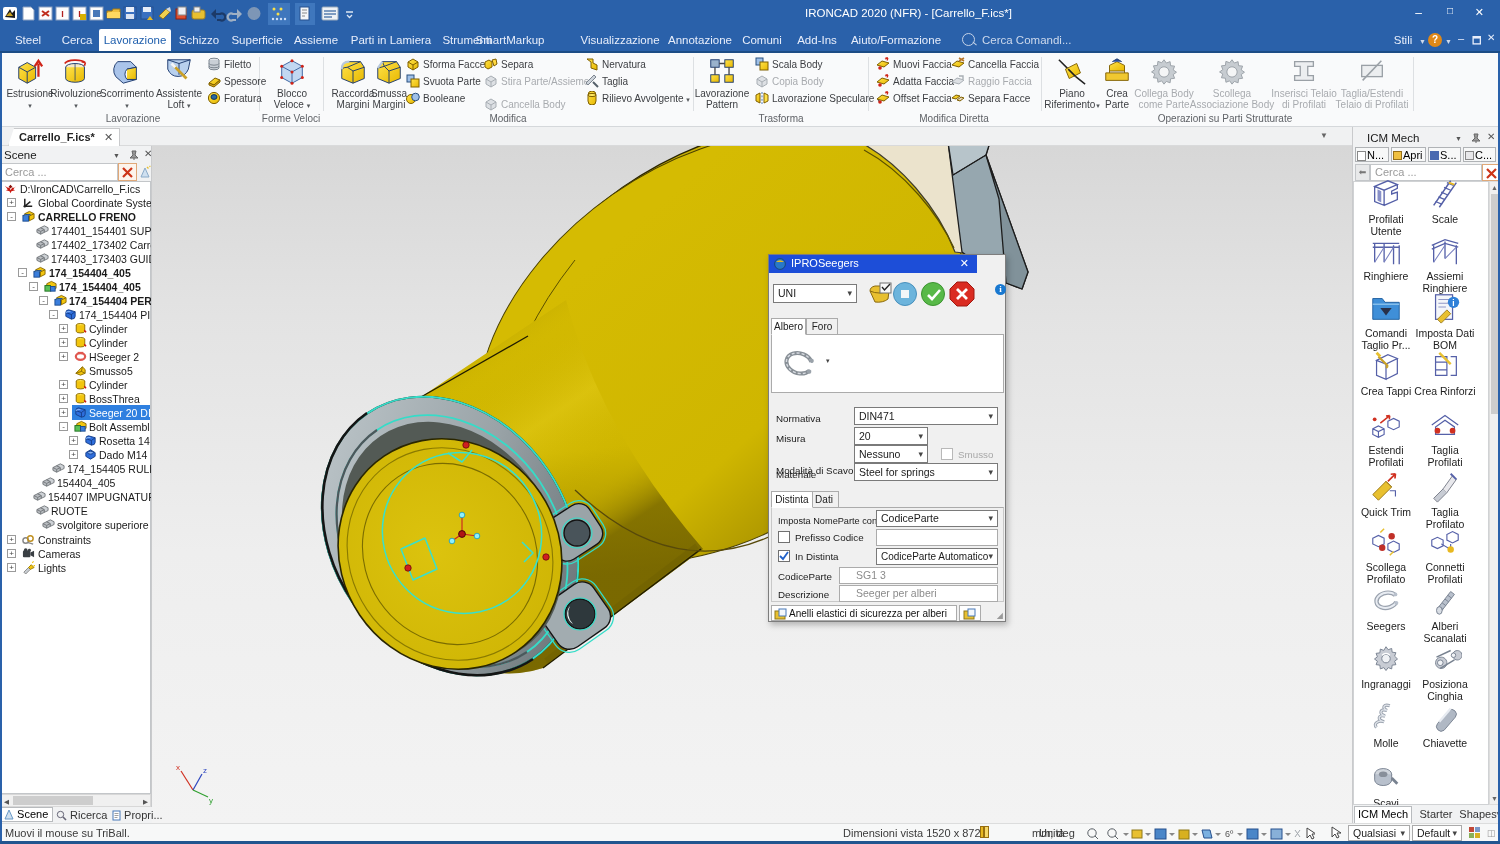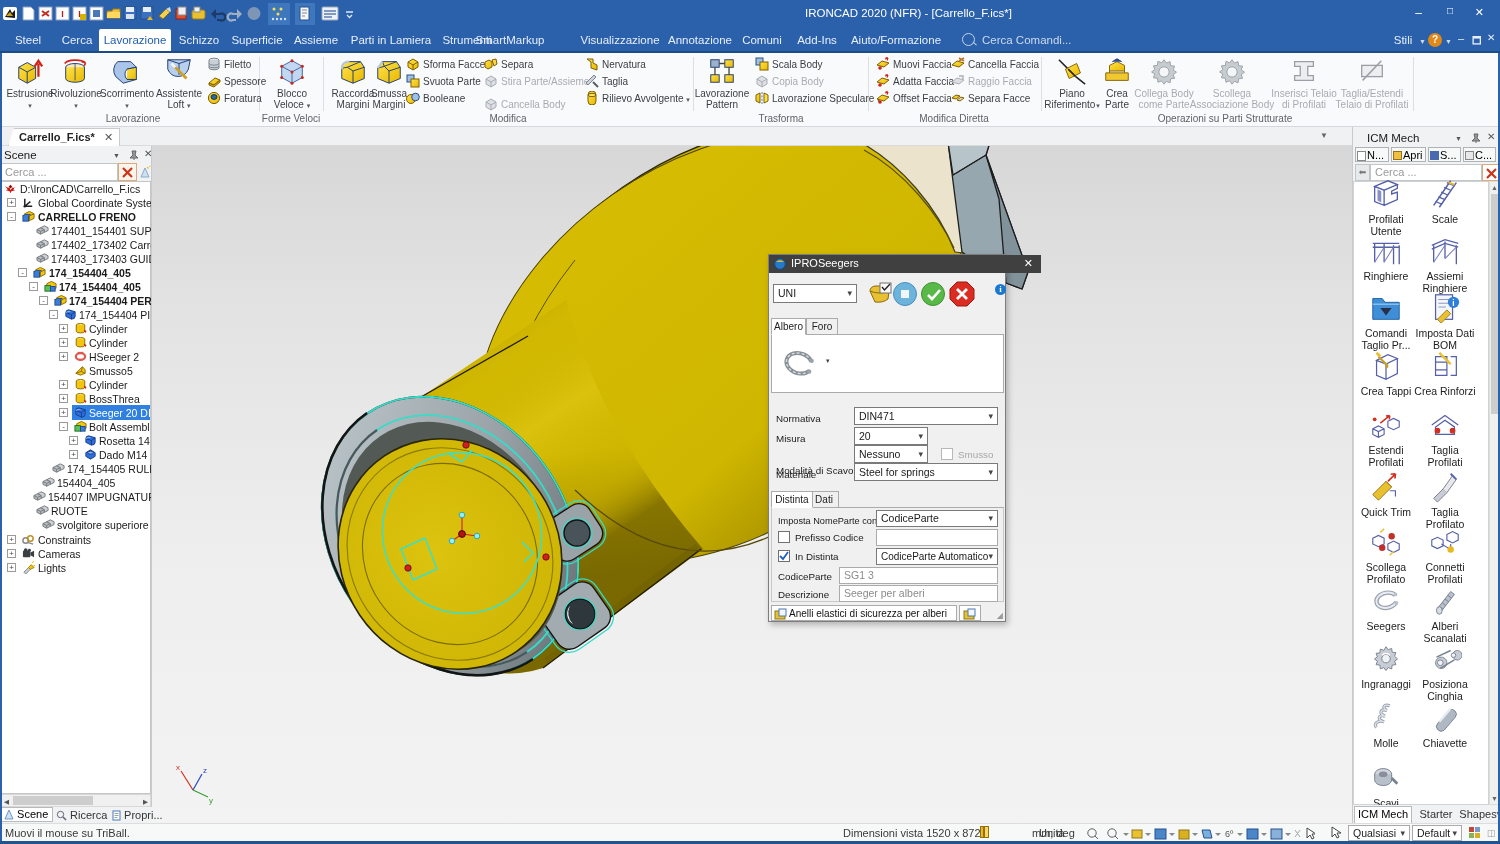--- a/index.html
+++ b/index.html
@@ -33,21 +33,21 @@
 
 .ti{position:absolute;height:14px;line-height:14px;white-space:nowrap;color:#1a1a1a;font-size:10.5px}
 .ti b{font-weight:700}
 .exp{position:absolute;width:9px;height:9px;border:1px solid #9a9a9a;background:#fff;font-size:8px;line-height:7px;text-align:center;color:#444}
 .tico{position:absolute;width:13px;height:13px}
 
 .combo{position:absolute;background:#fff;border:1px solid #7a7a7a;font-size:10.5px;color:#1a1a1a;line-height:15px;padding-left:4px;padding-right:13px;white-space:nowrap;overflow:hidden}
 .combo .ar{position:absolute;right:4px;top:0;color:#444;font-size:9px}
 .chk{position:absolute;width:12px;height:12px;background:#fff;border:1px solid #707070}
 .dlab{position:absolute;font-size:9.8px;color:#1a1a1a;white-space:nowrap}
-.tinp{position:absolute;background:#fff;border:1px solid #ababab;font-size:10.5px;color:#8b8b8b;padding-left:4px;white-space:nowrap;overflow:hidden}
+.tinp{position:absolute;background:#fff;border:1px solid #ababab;font-size:10.5px;color:#8b8b8b;padding-left:16px;white-space:nowrap;overflow:hidden}
 .ctab{position:absolute;height:17px;border:1px solid #ababab;background:#f0f0f0;font-size:10px;color:#222;text-align:center;line-height:16px}
 .ctab.on{background:#fff;border-bottom:1px solid #fff;z-index:2}
 </style></head><body>
 <div class="abs" id="tbar">
 <svg width="370" height="29" style="position:absolute;left:0;top:0">
 <g transform="translate(3,7)">
         <rect x="0" y="0" width="14" height="13" rx="2" fill="#fff"></rect>
         <path d="M2 10 L7 2 L9 6 L12 3 L12 11 Z" fill="#1a1a1a"></path>
         <path d="M3 9 L7 5 L10 9 Z" fill="#c8a020"></path>
       </g>
@@ -1034,21 +1034,21 @@
 <svg style="position:absolute;left:1468px;top:2px" width="14" height="13">
       <rect x="1" y="1" width="5" height="5" fill="#c04838"></rect>
       <rect x="7" y="1" width="5" height="5" fill="#7a98c8"></rect>
       <rect x="1" y="7" width="5" height="5" fill="#8ab058"></rect>
       <rect x="7" y="7" width="5" height="5" fill="#d8b020"></rect>
     </svg>
 <div style="position:absolute;left:1487px;top:4px;color:#999;font-size:9px">◫</div>
 </div>
 <div class="abs" id="bstrip"></div>
 <div class="abs" id="dlg" style="left:768px;top:254px;width:238px;height:368px;background:#f0f0f0;border:1px solid #7d7d7d;box-shadow:2px 3px 6px rgba(0,0,0,.25)">
-<div style="position:absolute;left:0;top:0;width:272px;height:18px;background:#404040">
+<div style="position:absolute;left:0;top:0;width:208px;height:18px;background:#1d4ed8">
 <svg width="12" height="12" style="position:absolute;left:5px;top:3px">
         <circle cx="6" cy="6" r="5.4" fill="#2878c8"></circle>
         <path d="M2 4 a5.4 5.4 0 0 1 8 0 Z" fill="#e8b820"></path>
         <circle cx="6" cy="6" r="5.4" fill="none" stroke="#184878"></circle>
       </svg>
 <div style="position:absolute;left:22px;top:2px;color:#fff;font-size:11px">IPROSeegers</div>
 <div style="position:absolute;right:8px;top:2px;color:#fff;font-size:11px">✕</div>
 </div>
 <div class="combo" style="left:4px;top:29px;width:84px;height:19px;line-height:17px">UNI<span class="ar" style="line-height:17px">▾</span></div>
 <svg width="26" height="26" style="position:absolute;left:98px;top:26px">

